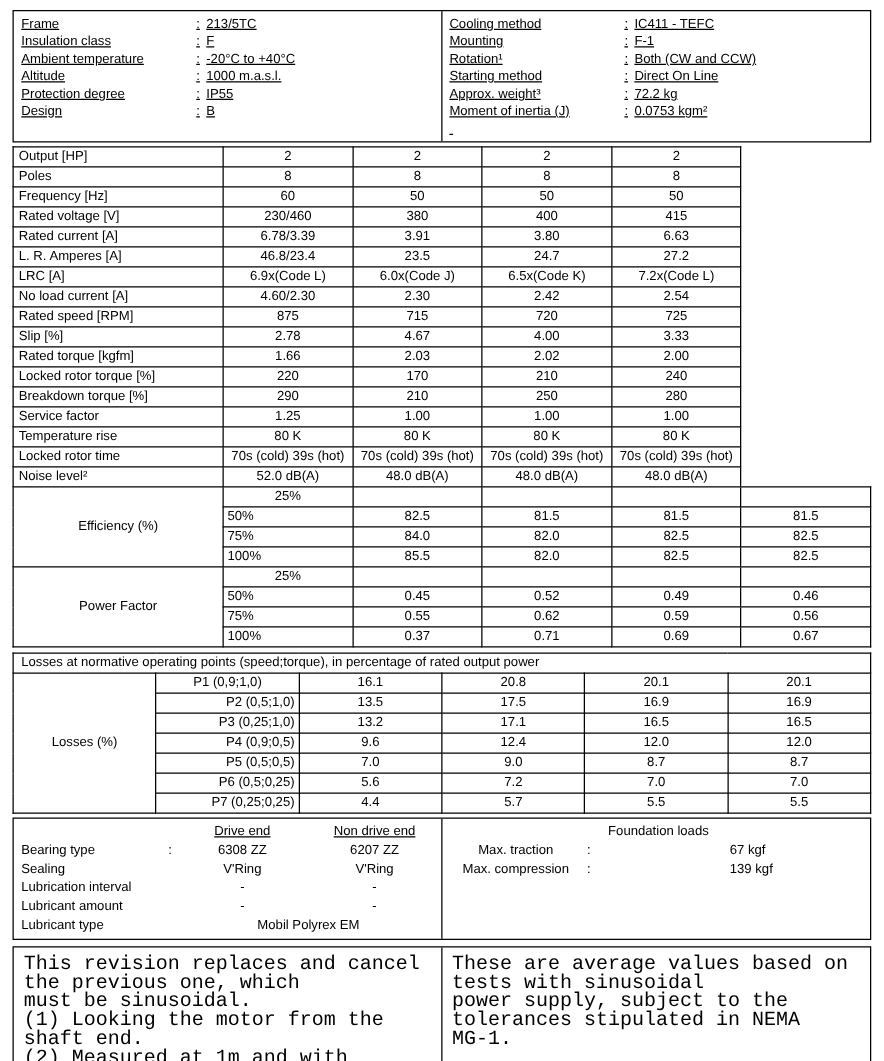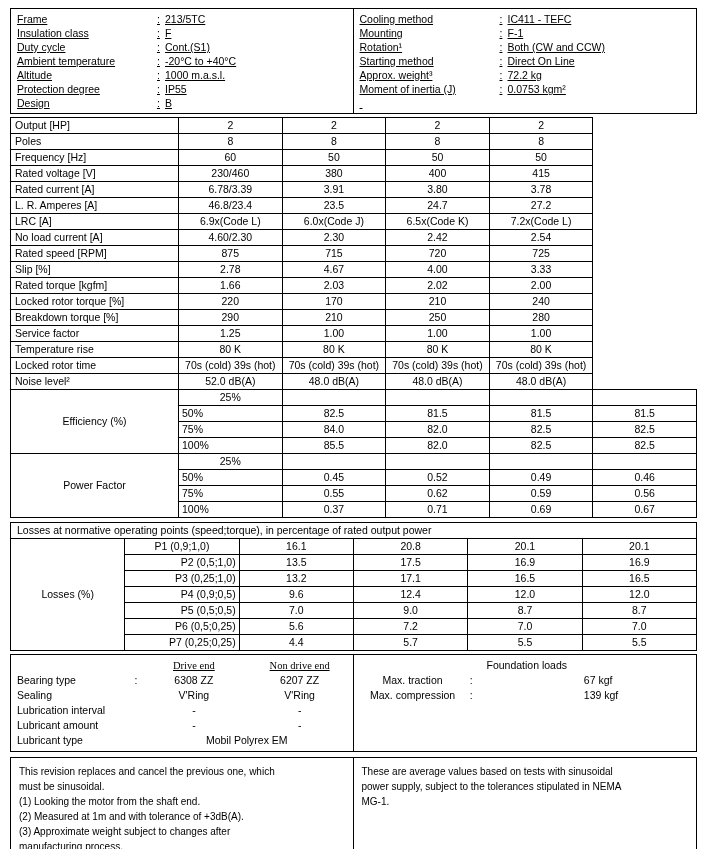--- a/index.html
+++ b/index.html
@@ -90,21 +90,21 @@
     height: 15px;
     line-height: 15px;
     padding: 0 2px;
     font-size: 10.5px;
   }
   .bear-left td.k { width: 120px; text-align: left; padding-left: 6px; }
   .bear-left td.s { width: 10px; text-align: center; }
   .bear-left td.c { text-align: center; }
   .bear-right td.k { text-align: center; padding-left: 6px; }
   .bear-right td.s { width: 8px; }
-  .underline { text-decoration: underline; font-family: Liberation Serif, serif; }
+  .underline { text-decoration: underline; }
 
   
   .notes-wrap {
     display: flex;
     border: 1px solid #000000;
     margin-top: 5px;
     min-height: 108px;
   }
   .notes-left {
     width: 50%;
@@ -112,45 +112,40 @@
     border-right: 1px solid #000000;
     padding: 6px 8px;
     line-height: 15px;
   }
   .notes-right {
     width: 50%;
     box-sizing: border-box;
     padding: 6px 8px;
     line-height: 15px;
   }
-  .notes-left div, .notes-right div { font-size: 10px; }
+  .notes-left div, .notes-right div { font-size: 16px; font-family: Liberation Mono, monospace; }
 </style>
 </head>
 <body>
 
 <div class="sheet">
 
   <div class="hdr-wrap">
     <div class="hdr-col first">
       <table>
         <tbody>
             <tr>
           <td class="k">Frame</td>
           <td class="s">:</td>
           <td>213/5TC</td>
         </tr>
         <tr>
           <td class="k">Insulation class</td>
           <td class="s">:</td>
           <td>F</td>
-        </tr>
-        <tr>
-          <td class="k">Duty cycle</td>
-          <td class="s">:</td>
-          <td>Cont.(S1)</td>
         </tr>
         <tr>
           <td class="k">Ambient temperature</td>
           <td class="s">:</td>
           <td>-20°C to +40°C</td>
         </tr>
         <tr>
           <td class="k">Altitude</td>
           <td class="s">:</td>
           <td>1000 m.a.s.l.</td>
@@ -237,21 +232,21 @@
       <td class="v">230/460</td>
       <td class="v">380</td>
       <td class="v">400</td>
       <td class="v">415</td>
     </tr>
     <tr>
       <td class="name">Rated current [A]</td>
       <td class="v">6.78/3.39</td>
       <td class="v">3.91</td>
       <td class="v">3.80</td>
-      <td class="v">3.78</td>
+      <td class="v">6.63</td>
     </tr>
     <tr>
       <td class="name">L. R. Amperes [A]</td>
       <td class="v">46.8/23.4</td>
       <td class="v">23.5</td>
       <td class="v">24.7</td>
       <td class="v">27.2</td>
     </tr>
     <tr>
       <td class="name">LRC [A]</td>

